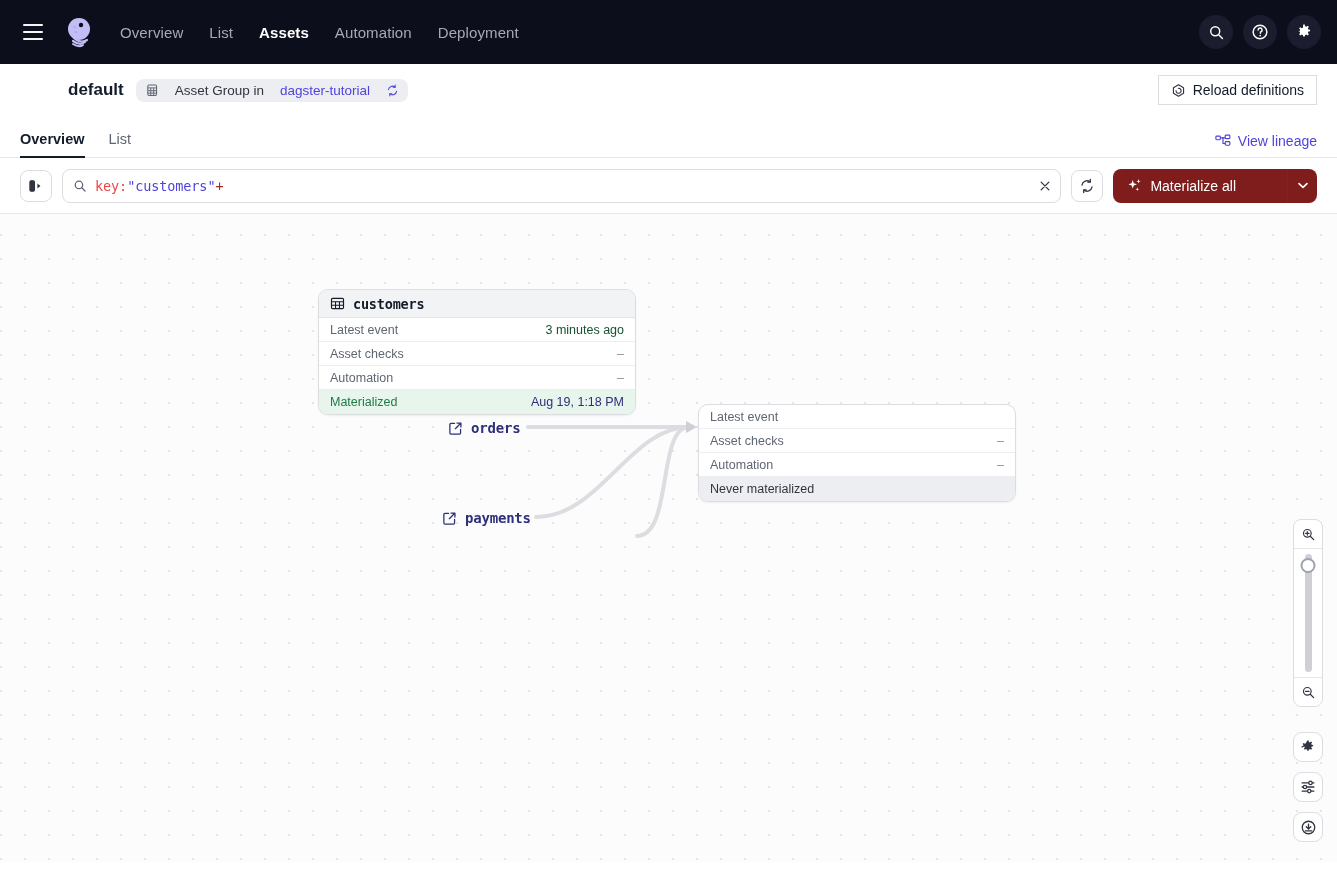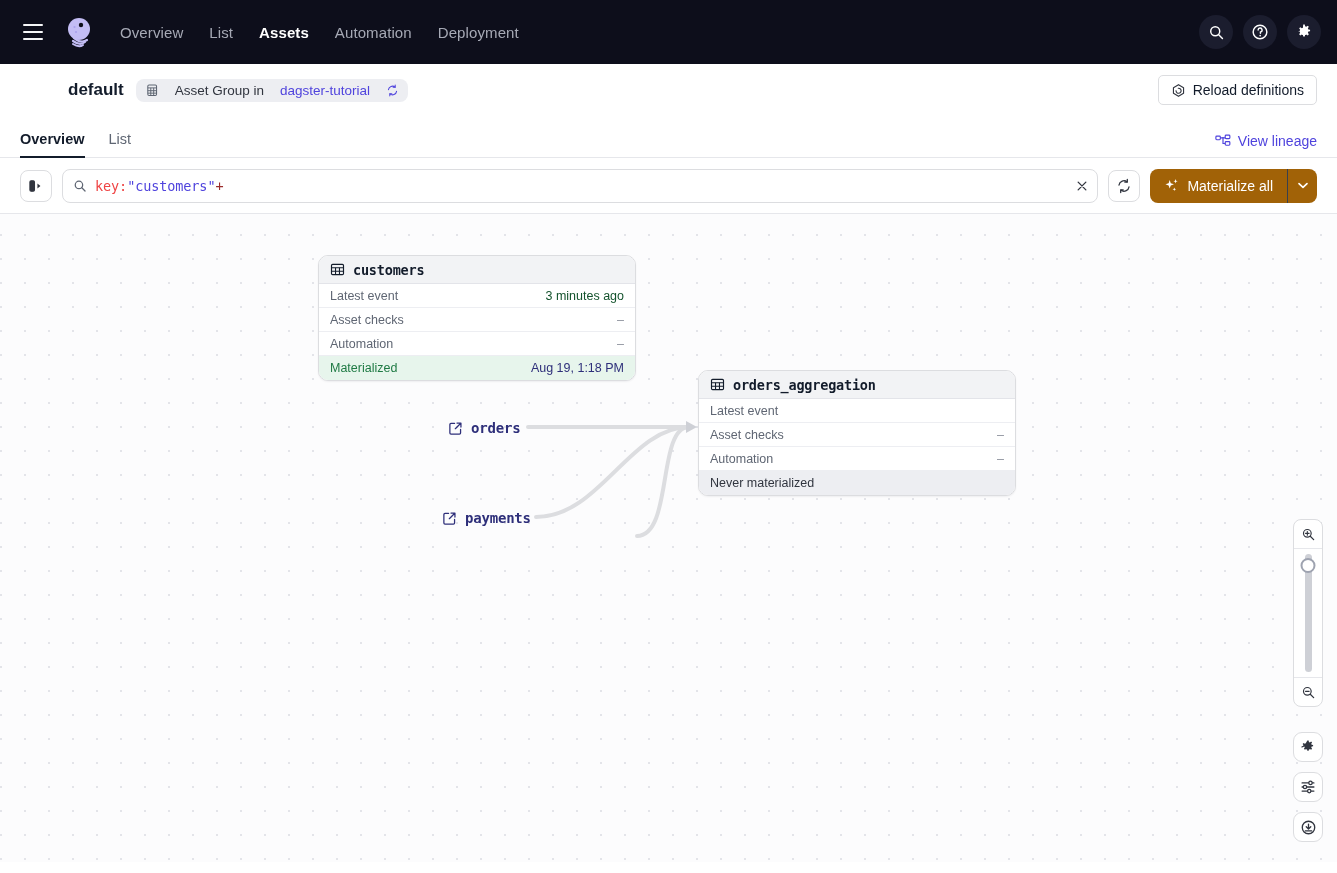--- a/index.html
+++ b/index.html
@@ -87,21 +87,21 @@
     font-size: 13.5px;
     color: #31353F;
     cursor: pointer;
   }
   .groupbadge .link { color: #4F43DD; }
   .reload-btn {
     position: absolute;
     right: 20px; top: 11px;
     display: inline-flex; align-items: center; gap: 7px;
     border: 1px solid #DCDDE0;
-    border-radius: 5px;
+    border-radius: 0;
     background: #fff;
     padding: 6px 12px;
     font-size: 14px;
     color: #131C2B;
     cursor: pointer;
   }
 
   
   .tabstrip {
     height: 42px;
@@ -177,25 +177,26 @@
   .q-op  { color: #9B2C2C; }
   .clear-x {
     position: absolute;
     right: 8px; top: 50%;
     transform: translateY(-50%);
     cursor: pointer;
     display: flex;
   }
   .matbtn {
     height: 34px;
-    background: #a16207;
+    background: #7f1d1d;
     border-radius: 8px;
     display: flex; align-items: stretch;
     cursor: pointer;
     flex: 0 0 auto;
+    gap: 37px;
   }
   .matbtn-main {
     display: flex; align-items: center; gap: 7px;
     padding: 0 14px;
     color: #fff;
     font-size: 14px;
   }
   .matbtn-caret {
     width: 30px;
     border-left: 1px solid #39404D;
@@ -217,20 +218,21 @@
 
   
   .node {
     position: absolute;
     background: #fff;
     border: 1px solid #DCDDE0;
     border-radius: 10px;
     box-shadow: 0 1px 2px rgba(16,22,40,.06);
     overflow: hidden;
     cursor: pointer;
+    margin-top: 34px;
   }
   .node-header {
     background: #F2F3F5;
     border-bottom: 1px solid #E3E4E9;
     height: 28px;
     display: flex; align-items: center; gap: 8px;
     padding: 0 11px;
   }
   .node-title {
     font-family: "DejaVu Sans Mono", "Liberation Mono", monospace;
@@ -496,30 +498,20 @@
       <span>Automation</span>
       <span class="dash">–</span>
     </div>
     <div class="node-row materialized">
       <span>Materialized</span>
       <span class="val">Aug 19, 1:18 PM</span>
     </div>
   </div>
 
   <div class="node" style="left:698px; top:156px; width:318px;">
-    <div class="node-header">
-      <svg width="15" height="15" viewBox="0 0 16 16">
-        <rect x="1.6" y="2.6" width="12.8" height="10.8" rx="1.2" stroke="#131C2B" stroke-width="1.25" fill="none"></rect>
-        <line x1="1.6" y1="6.1" x2="14.4" y2="6.1" stroke="#131C2B" stroke-width="1.15"></line>
-        <line x1="1.6" y1="9.8" x2="14.4" y2="9.8" stroke="#131C2B" stroke-width="1.15"></line>
-        <line x1="5.9" y1="6.1" x2="5.9" y2="13.4" stroke="#131C2B" stroke-width="1.15"></line>
-        <line x1="10.1" y1="6.1" x2="10.1" y2="13.4" stroke="#131C2B" stroke-width="1.15"></line>
-      </svg>
-      <span class="node-title">orders_aggregation</span>
-    </div>
     <div class="node-row">
       <span>Latest event</span>
       <span class="val"></span>
     </div>
     <div class="node-row">
       <span>Asset checks</span>
       <span class="dash">–</span>
     </div>
     <div class="node-row">
       <span>Automation</span>

